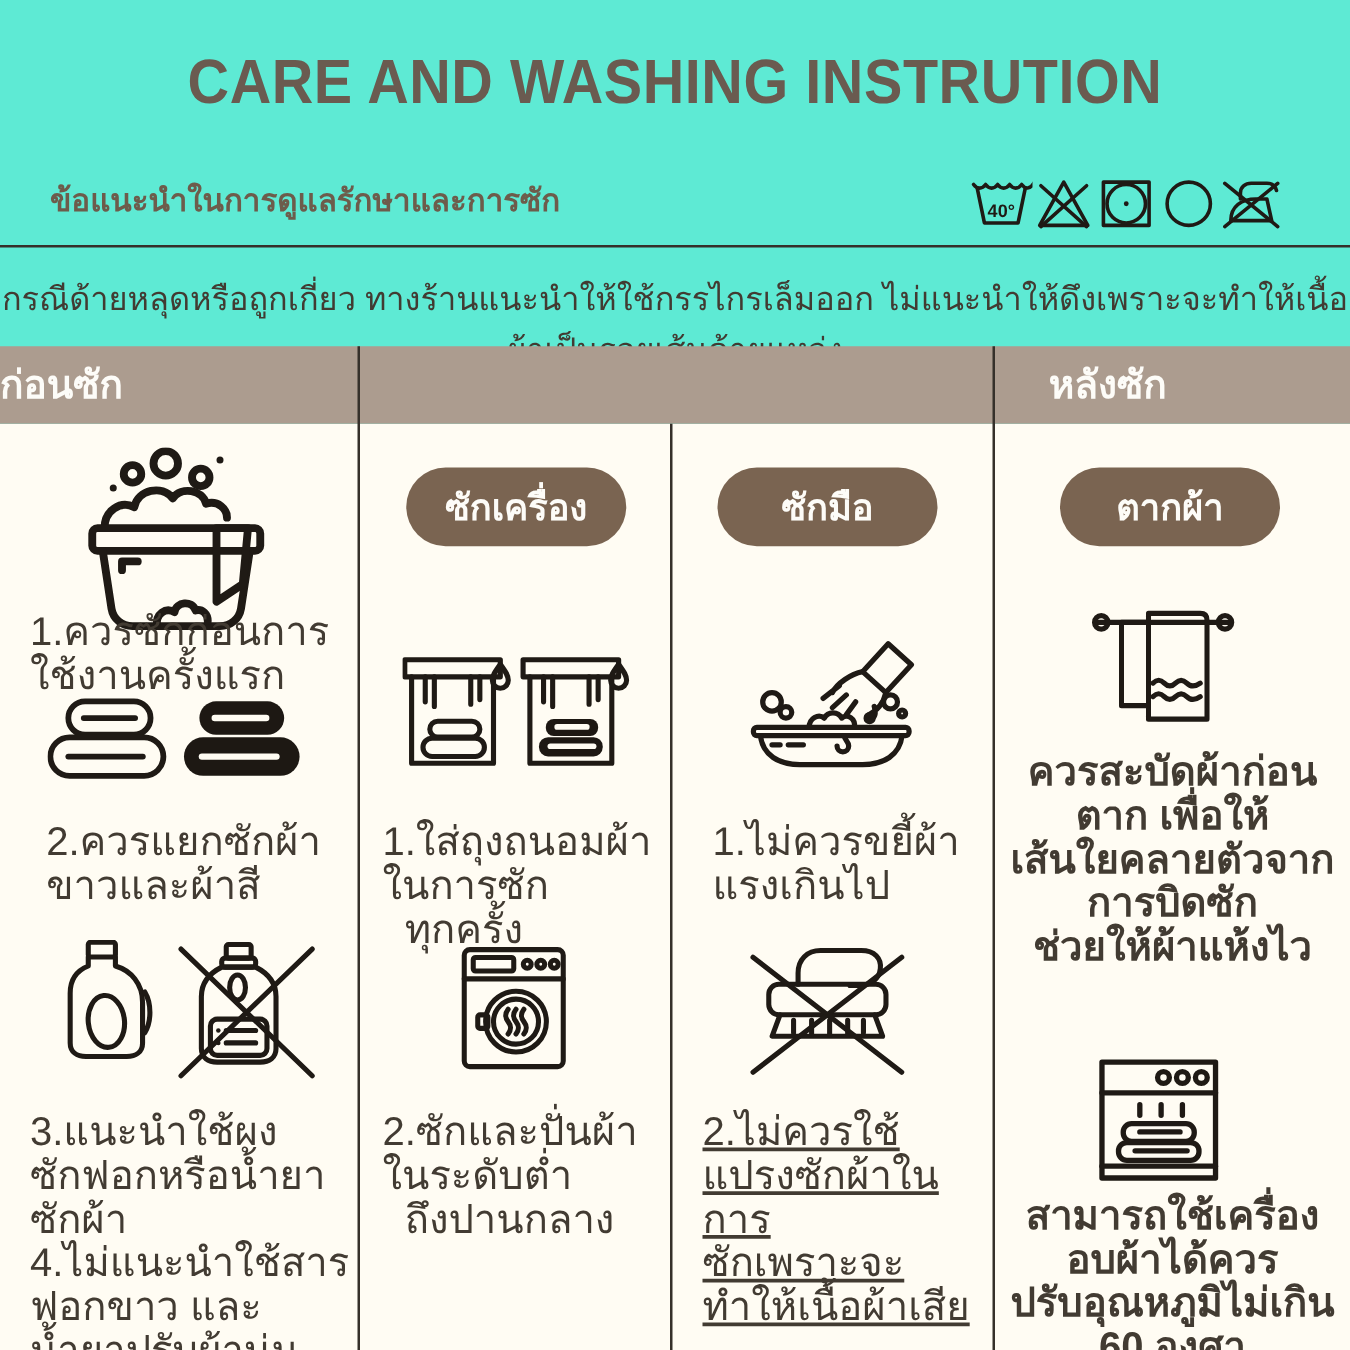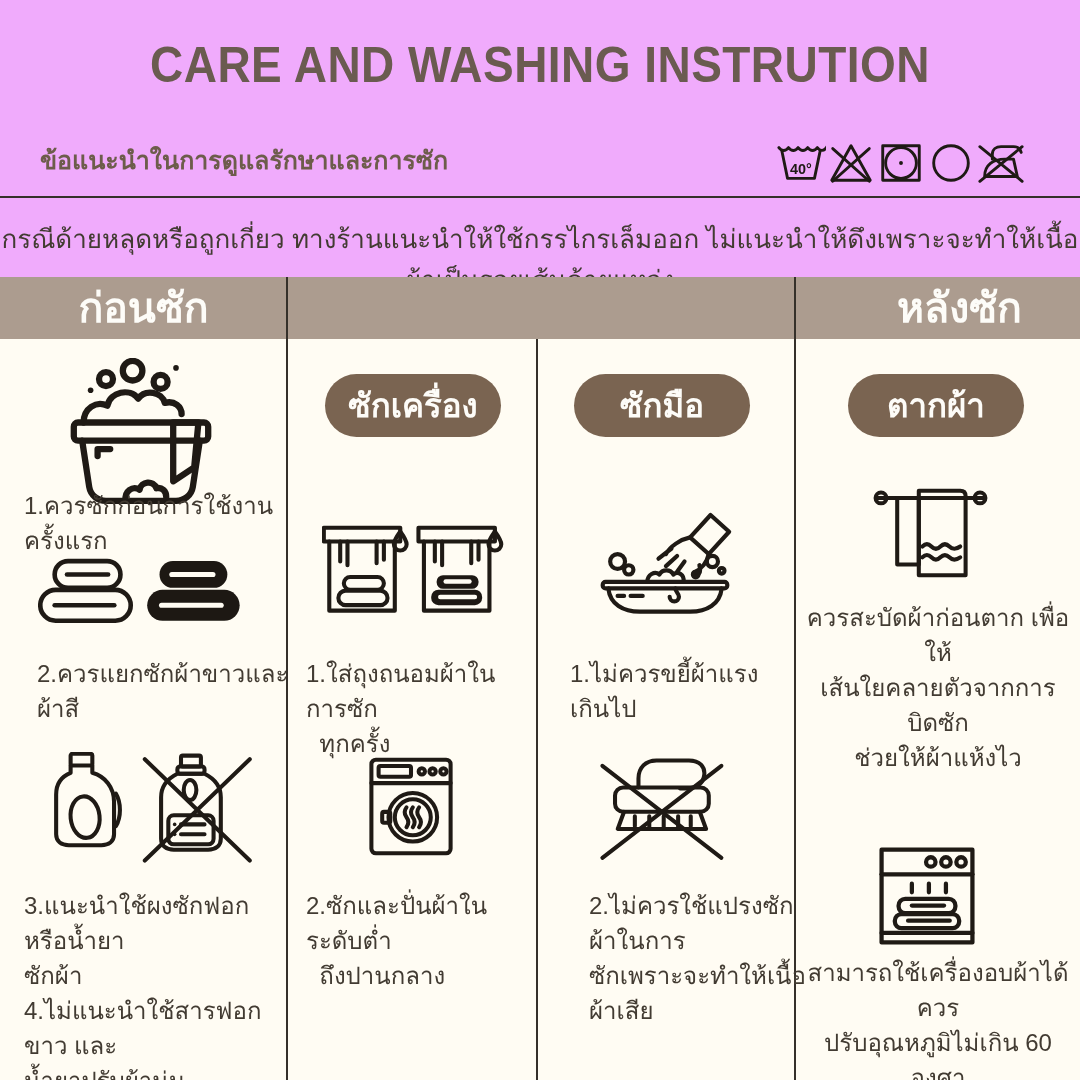--- a/index.html
+++ b/index.html
@@ -1,42 +1,42 @@
 <!DOCTYPE html>
 <html><head>
 <meta charset="utf-8">
 <style>
   * { margin:0; padding:0; box-sizing:border-box; }
   html,body { width:1080px; height:1080px; }
   body { font-family:"Liberation Sans","DejaVu Sans",sans-serif; }
-  .page { position:relative; width:1080px; height:1080px; background:#f0abfc; overflow:hidden; }
+  .page { position:relative; width:1080px; height:1080px; background:#5eead4; overflow:hidden; }
   .content-bg { position:absolute; left:0; top:339px; width:1080px; height:741px; background:#fffcf3; }
 
   .title { position:absolute; top:36px; left:0; width:1080px; text-align:center;
            font-size:50px; font-weight:bold; color:#6a5b50; letter-spacing:.5px;
            transform:scaleX(.92); }
   .subtitle { position:absolute; top:140px; left:40px; font-size:25px; font-weight:bold; color:#6d5c4b; }
   .symbols { position:absolute; top:140px; right:54px; display:flex; align-items:flex-start; }
   .rule { position:absolute; top:196px; left:0; width:1080px; height:2px; background:#35302a; }
   .note { position:absolute; top:218px; left:0; width:1080px; text-align:center; font-size:26px; color:#423b32; }
 
   .band { position:absolute; top:277px; left:0; width:1080px; height:62px; background:#ac9c8f; }
-  .band-cell { position:absolute; top:0; height:62px; line-height:62px; text-align:center;
-               color:#fdfcf8; font-size:41px; font-weight:bold; }
+  .band-cell { position:absolute; top:0; height:62px; line-height:62px; 
+               color:#fdfcf8; font-size:31px; font-weight:bold; }
   .bc-before { left:0; width:287px; } .bc-steps { left:287px; width:508px; } .bc-after { left:795px; width:285px;padding-left:44px; }
 
   .vline { position:absolute; width:2px; background:#35302a; }
   .v1 { left:286px; top:277px; height:803px; }
   .v2 { left:536px; top:339px; height:741px; }
   .v3 { left:794px; top:277px; height:803px; }
 
   .badge { position:absolute; width:176px; height:63px; border-radius:32px; background:#7a6451;
-           color:#fdfcf8; font-size:33px; font-weight:bold; display:flex; align-items:center; justify-content:center; }
-  .txt { position:absolute; font-size:24px; line-height:35px; color:#423b32; white-space:pre-wrap; }
-  .ctr { text-align:center; }
+           color:#fdfcf8; font-size:29px; font-weight:bold; display:flex; align-items:center; justify-content:center; }
+  .txt { position:absolute; font-size:32px; line-height:35px; color:#423b32; white-space:pre-wrap; }
+  .ctr { text-align:center;font-weight:bold; }
   .icon { position:absolute; }
   svg .st { stroke:#1f1a15; fill:none; stroke-width:4.5; stroke-linecap:round; stroke-linejoin:round; }
   svg .st3 { stroke:#1f1a15; fill:none; stroke-width:3; stroke-linecap:round; stroke-linejoin:round; }
   svg .fil { fill:#1d1813; stroke:none; }
   svg .wln { stroke:#fffcf3; fill:none; stroke-width:5; stroke-linecap:round; }
   svg .dot { fill:#1f1a15; stroke:none; }
   svg text { fill:#1f1a15; font-family:"Liberation Sans","DejaVu Sans",sans-serif; font-weight:bold; }
 </style>
 </head>
 <body>
@@ -195,21 +195,21 @@
   </svg>
   <div class="txt" style="left:570px;top:656px;width:220px;">1.ไม่ควรขยี้ผ้าแรงเกินไป</div>
 
   <svg class="icon" style="left:584px;top:746px;" width="154" height="119" viewBox="0 0 170 132">
     <path class="st" d="M60,46 v-10 c0,-12 8,-20 20,-20 h36 c12,0 18,7 17,16 c-1,10 -9,15 -19,15 h-8"></path>
     <rect class="st" x="34" y="46" width="104" height="27" rx="9"></rect>
     <path class="st" d="M44,73 l-7,19 h98 l-7,-19"></path>
     <path class="st" d="M56,78 v11 M72,78 v13 M88,78 v13 M104,78 v13 M118,78 v11"></path>
     <path class="st" d="M20,22 L152,124 M152,22 L20,124"></path>
   </svg>
-  <div class="txt" style="left:589px;top:888px;width:230px;">2.ไม่ควรใช้แปรงซักผ้าในการ
+  <div class="txt" style="left:562px;top:888px;width:230px;text-decoration:underline;">2.ไม่ควรใช้แปรงซักผ้าในการ
 ซักเพราะจะทำให้เนื้อผ้าเสีย</div>
 
   <div class="badge" style="left:848px;top:374px;text-align:center;">ตากผ้า</div>
 
   <svg class="icon" style="left:872px;top:478px;" width="117" height="110" viewBox="0 0 130 122">
     <path class="st" d="M6,22 h118"></path>
     <circle class="st" cx="10" cy="22" r="6"></circle>
       <circle class="st" cx="120" cy="22" r="6"></circle>
     <rect class="st" x="28" y="22" width="24" height="74"></rect>
     <path class="st" d="M52,14 h46 c4,0 6,2 6,6 v88 h-52 z"></path>

